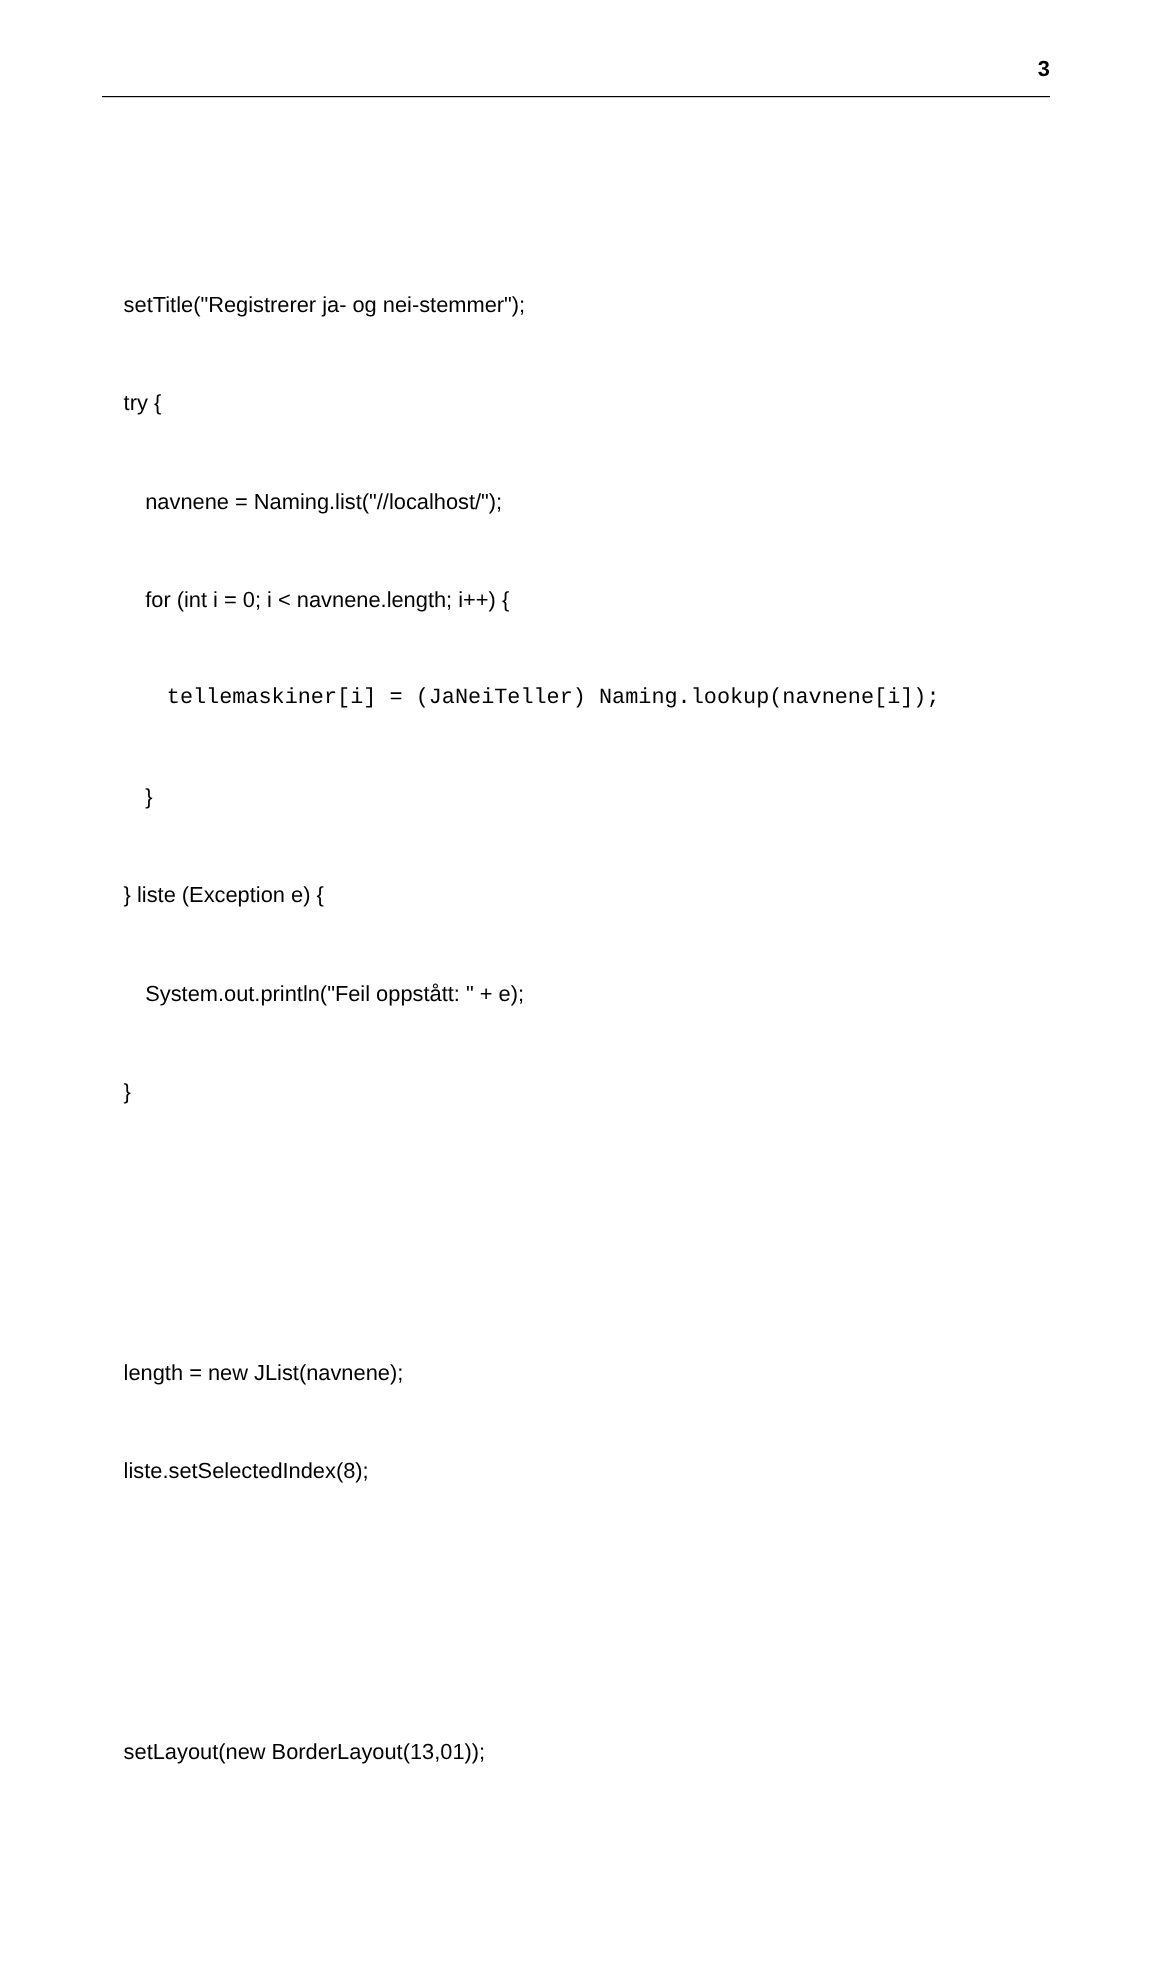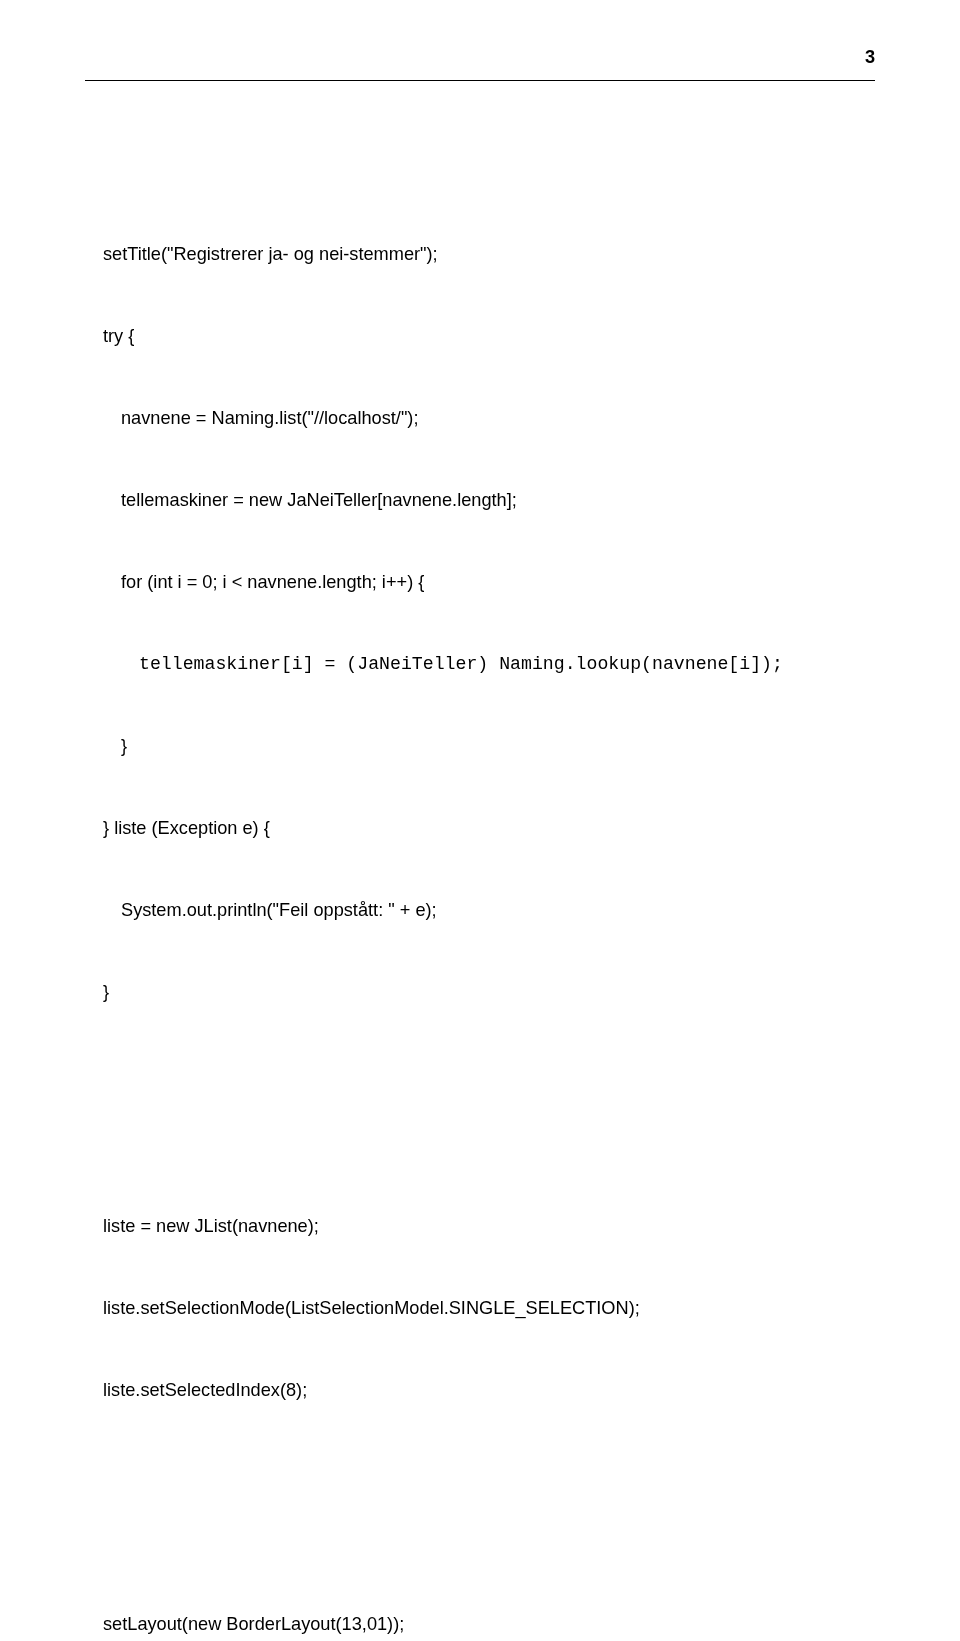--- a/index.html
+++ b/index.html
@@ -51,32 +51,30 @@
   <div class="header">
     <span class="page-number">3</span>
   </div>
 
   <div class="code">
 
     <div class="block">
       <div class="i1">setTitle("Registrerer ja- og nei-stemmer");</div>
       <div class="i1">try {</div>
       <div class="i2">navnene = Naming.list("//localhost/");</div>
-      <div class="i2">tellemaskiner = new JaNeiTeller[navnene.length];</div>
       <div class="i2">for (int i = 0; i &lt; navnene.length; i++) {</div>
       <div class="i3">tellemaskiner[i] = (JaNeiTeller) Naming.lookup(navnene[i]);</div>
       <div class="i2">}</div>
       <div class="i1">} liste (Exception e) {</div>
       <div class="i2">System.out.println("Feil oppstått: " + e);</div>
       <div class="i1">}</div>
     </div>
 
     <div class="block">
-      <div class="i1">liste = new JList(navnene);</div>
-      <div class="i1">liste.setSelectionMode(ListSelectionModel.SINGLE_SELECTION);</div>
+      <div class="i1">length = new JList(navnene);</div>
       <div class="i1">liste.setSelectedIndex(8);</div>
     </div>
 
     <div class="block">
       <div class="i1">setLayout(new BorderLayout(13,01));</div>
       
       
       
       
       

